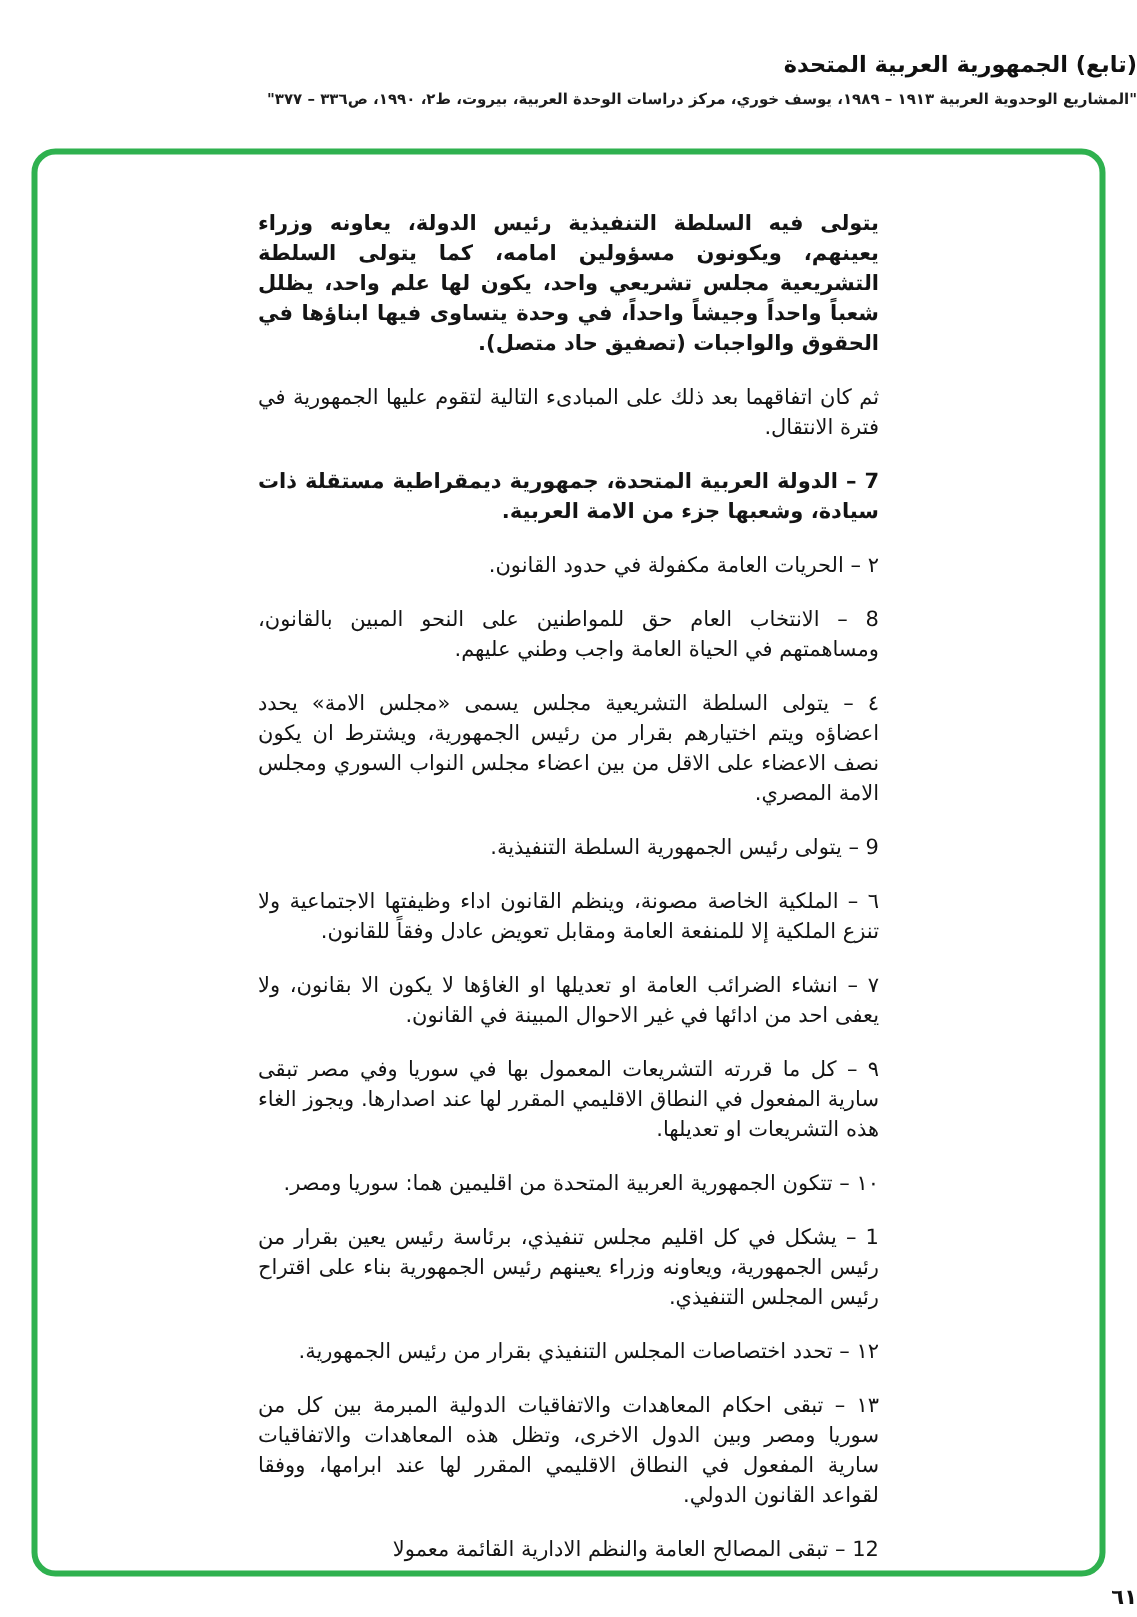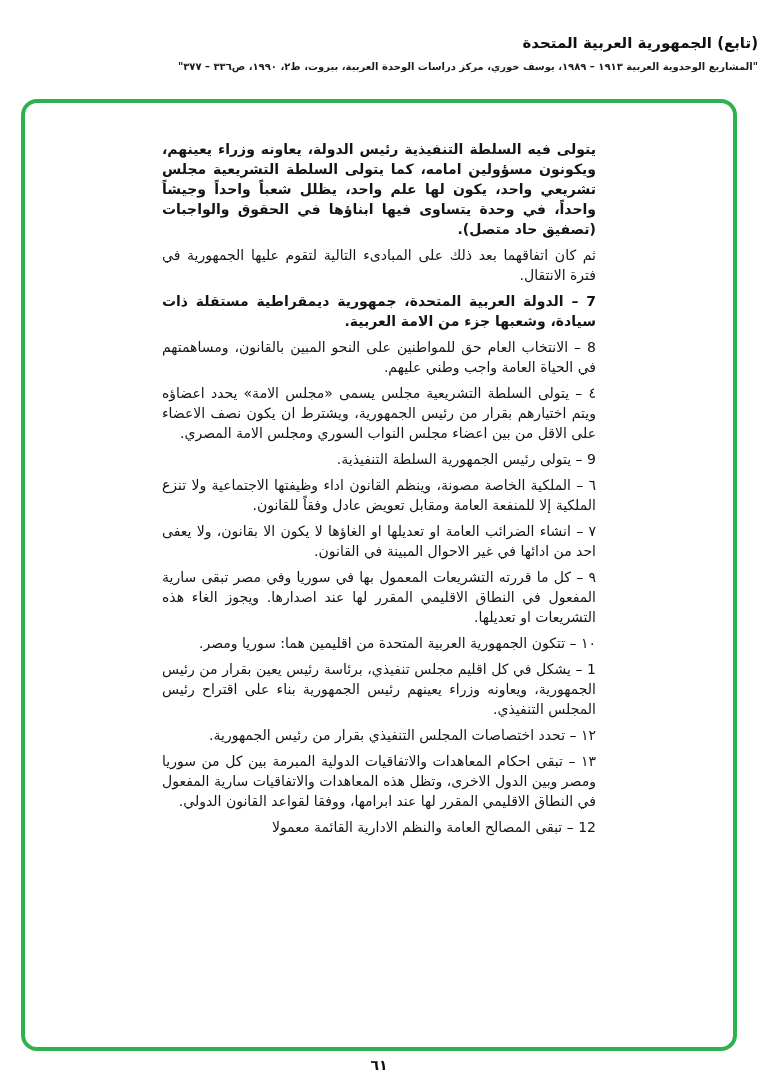--- a/index.html
+++ b/index.html
@@ -47,30 +47,30 @@
   .text-column {
     width: 446px;
     margin: 36px auto 0 auto;
     direction: rtl;
     text-align: justify;
     font-size: 14px;
     line-height: 20px;
     color: #141414;
   }
   .text-column p {
-    margin: 6px;
+    margin: 16px;
     padding: 0;
   }
   .bold { font-weight: bold; }
   .page-number {
     position: absolute;
     bottom: 5px;
     left: 0;
     right: 0;
-    text-align: center;
+    text-align: right;
     font-size: 14px;
     font-weight: bold;
     color: #101010;
     direction: rtl;
   }
 </style>
 </head>
 <body>
 
 <div class="page">
@@ -78,20 +78,21 @@
   <div class="doc-header">
     <div class="doc-title">(تابع) الجمهورية العربية المتحدة</div>
     <div class="doc-citation">"المشاريع الوحدوية العربية ١٩١٣ – ١٩٨٩، يوسف خوري، مركز دراسات الوحدة العربية، بيروت، ط٢، ١٩٩٠، ص٣٣٦ – ٣٧٧"</div>
   </div>
 
   <div class="content-frame" style="border-color: rgb(47, 177, 79);">
     <div class="text-column">
       <p class="bold">يتولى فيه السلطة التنفيذية رئيس الدولة، يعاونه وزراء يعينهم، ويكونون مسؤولين امامه، كما يتولى السلطة التشريعية مجلس تشريعي واحد، يكون لها علم واحد، يظلل شعباً واحداً وجيشاً واحداً، في وحدة يتساوى فيها ابناؤها في الحقوق والواجبات (تصفيق حاد متصل).</p>
       <p>ثم كان اتفاقهما بعد ذلك على المبادىء التالية لتقوم عليها الجمهورية في فترة الانتقال.</p>
       <p class="bold">7 – الدولة العربية المتحدة، جمهورية ديمقراطية مستقلة ذات سيادة، وشعبها جزء من الامة العربية.</p>
+      <p>٢ – الحريات العامة مكفولة في حدود القانون.</p>
       <p>8 – الانتخاب العام حق للمواطنين على النحو المبين بالقانون، ومساهمتهم في الحياة العامة واجب وطني عليهم.</p>
       <p>٤ – يتولى السلطة التشريعية مجلس يسمى «مجلس الامة» يحدد اعضاؤه ويتم اختيارهم بقرار من رئيس الجمهورية، ويشترط ان يكون نصف الاعضاء على الاقل من بين اعضاء مجلس النواب السوري ومجلس الامة المصري.</p>
       <p>9 – يتولى رئيس الجمهورية السلطة التنفيذية.</p>
       <p>٦ – الملكية الخاصة مصونة، وينظم القانون اداء وظيفتها الاجتماعية ولا تنزع الملكية إلا للمنفعة العامة ومقابل تعويض عادل وفقاً للقانون.</p>
       <p>٧ – انشاء الضرائب العامة او تعديلها او الغاؤها لا يكون الا بقانون، ولا يعفى احد من ادائها في غير الاحوال المبينة في القانون.</p>
       <p>٩ – كل ما قررته التشريعات المعمول بها في سوريا وفي مصر تبقى سارية المفعول في النطاق الاقليمي المقرر لها عند اصدارها. ويجوز الغاء هذه التشريعات او تعديلها.</p>
       <p>١٠ – تتكون الجمهورية العربية المتحدة من اقليمين هما: سوريا ومصر.</p>
       <p>1 – يشكل في كل اقليم مجلس تنفيذي، برئاسة رئيس يعين بقرار من رئيس الجمهورية، ويعاونه وزراء يعينهم رئيس الجمهورية بناء على اقتراح رئيس المجلس التنفيذي.</p>
       <p>١٢ – تحدد اختصاصات المجلس التنفيذي بقرار من رئيس الجمهورية.</p>
       <p>١٣ – تبقى احكام المعاهدات والاتفاقيات الدولية المبرمة بين كل من سوريا ومصر وبين الدول الاخرى، وتظل هذه المعاهدات والاتفاقيات سارية المفعول في النطاق الاقليمي المقرر لها عند ابرامها، ووفقا لقواعد القانون الدولي.</p>

